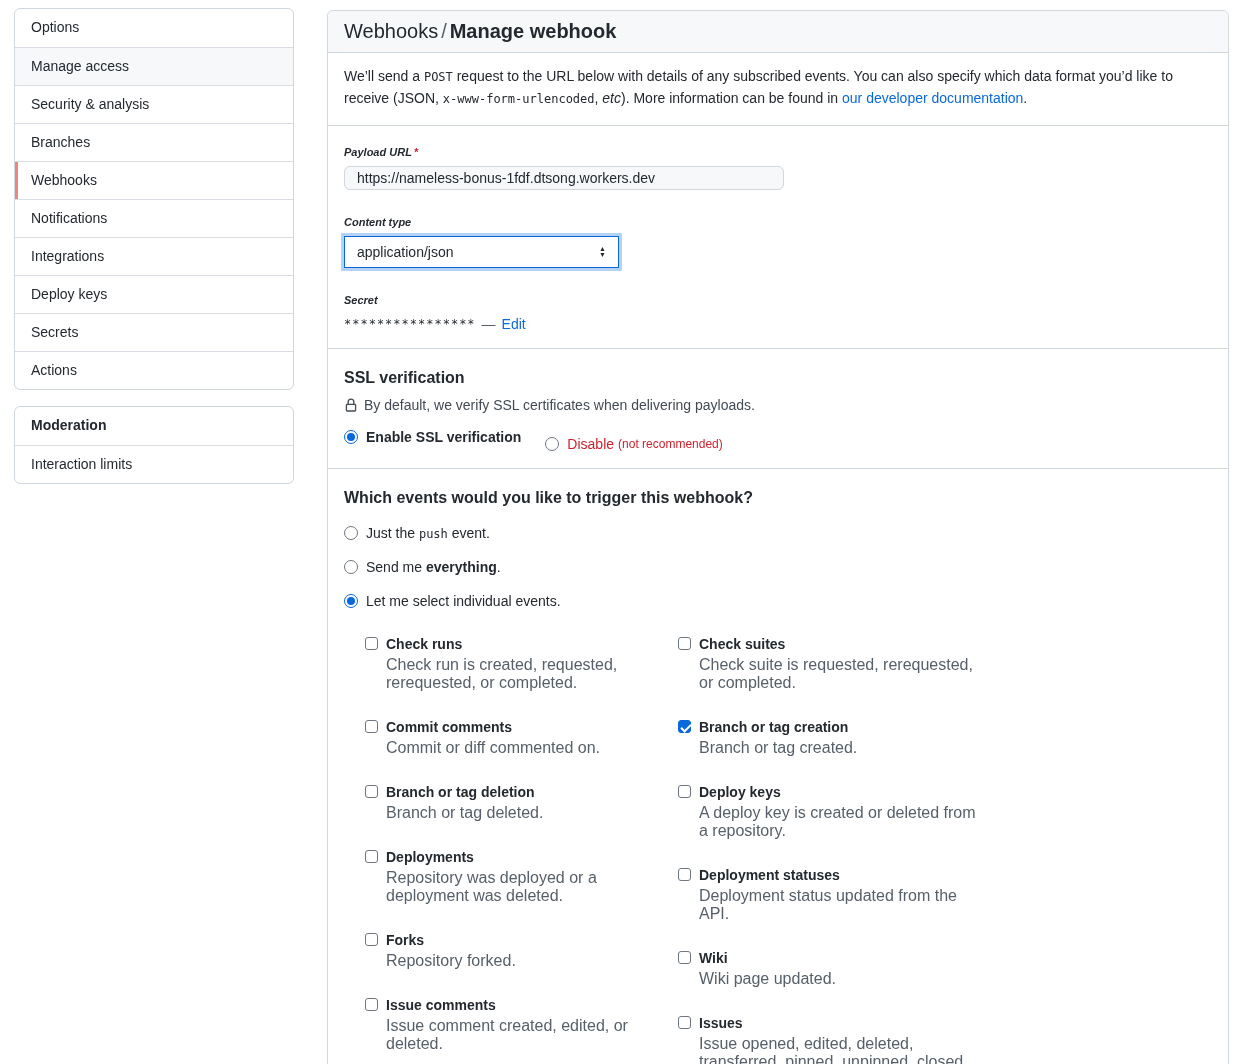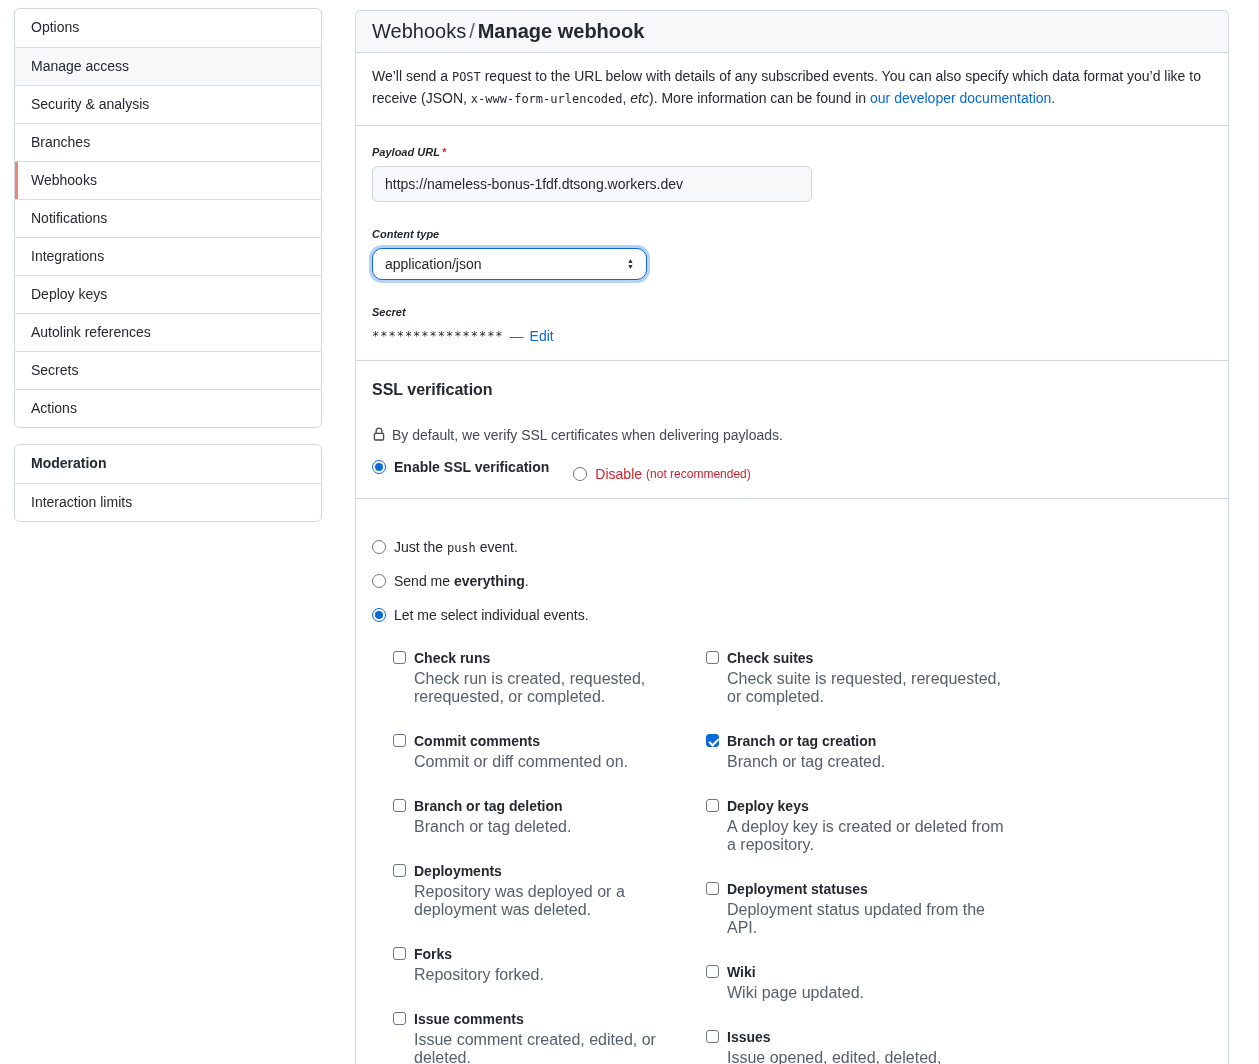--- a/index.html
+++ b/index.html
@@ -1,21 +1,21 @@
 <!DOCTYPE html>
 <html><head>
 <meta charset="utf-8">
 <style>
   * { margin:0; padding:0; box-sizing:border-box; }
   html,body { background:#ffffff; font-family:"Liberation Sans","DejaVu Sans",sans-serif; color:#24292f; }
   body { width:1259px; height:1064px; overflow:hidden; }
   .page { display:flex; align-items:flex-start; padding:8px 30px 0 14px; }
 
   
-  .sidebar { width:308px; flex:none; }
+  .sidebar { width:280px; flex:none; }
   .side-box { border:1px solid #d0d7de; border-radius:6px; background:#fff; overflow:hidden; }
   .side-box + .side-box { margin-top:16px; }
   .side-item { display:block; padding:0 16px; height:38px; line-height:37px; font-size:14px; color:#24292f; cursor:pointer; position:relative; }
   .side-item + .side-item { border-top:1px solid #d8dee4; }
   .side-item.hover { background:#f6f8fa; }
   .side-item.active::before { content:""; position:absolute; left:0; top:0; bottom:0; width:3px; background:#f0857d; }
   .side-item.header { font-weight:700; cursor:default; }
 
   
   .main { flex:1; margin-left:33px; border:1px solid #d0d7de; border-radius:6px 6px 0 0; background:#fff; margin-top:2px; }
@@ -28,35 +28,35 @@
   code, .mono { font-family:"DejaVu Sans Mono","Liberation Mono",monospace; font-size:12px; }
   .link { color:#0969da; text-decoration:none; cursor:pointer; }
   .italic { font-style:italic; }
 
   .section { padding:20px 16px 16px 16px; }
   .section + .section { border-top:1px solid #d0d7de; }
 
   .field-label { font-weight:700; font-size:11px;font-style:italic; }
   .req { color:#cf222e; font-weight:700; margin-left:2px; }
 
-  .text-input { display:block; margin-top:8px; width:440px; height:36px; padding:5px 12px; font-size:14px; color:#24292f;
+  .text-input { display:block; margin-top:8px; width:440px; height:24px; padding:5px 12px; font-size:14px; color:#24292f;
     background:#f6f8fa; border:1px solid #d0d7de; border-radius:6px; font-family:inherit; }
 
-  .select-wrap { margin-top:8px; width:275px; height:32px; background:#fff; border:1px solid #0969da; border-radius:10px;
+  .select-wrap { margin-top:8px; width:275px; height:32px; background:#fff; border:1px solid #0969da; border-radius:0;
     box-shadow:0 0 0 3px rgba(9,105,218,0.3); display:flex; align-items:center; justify-content:space-between;
     padding:0 12px; font-size:14px; cursor:pointer; }
   .updown { display:flex; flex-direction:column; line-height:6px; font-size:7px; color:#24292f; }
 
   .label-gap { margin-top:26px; }
   .secret-row { margin-top:10px; font-size:14px; display:flex; align-items:center; }
   .secret-stars { font-family:"DejaVu Sans Mono","Liberation Mono",monospace; font-size:12px; letter-spacing:1px; color:#24292f; }
   .dash { padding:0 6px; color:#57606a; }
 
   .h4 { font-size:16px; font-weight:700; }
-  .ssl-desc { margin-top:28px; display:flex; align-items:flex-start; font-size:14px; color:#424a53; }
+  .ssl-desc { margin-top:10px; display:flex; align-items:center; font-size:14px; color:#424a53; }
   .ssl-desc svg { margin-right:6px; flex:none; }
   .ssl-radios { margin-top:16px; display:flex; align-items:flex-start; font-size:14px; }
   .ssl-radios .opt { display:flex; align-items:center; }
   .ssl-radios .opt + .opt { margin-left:24px;margin-top:7px; }
   .bold { font-weight:700; }
   .red { color:#cf222e; }
   .small-note { font-size:12px; margin-left:4px; }
 
   .radio { width:14px; height:14px; border:1px solid #6e7781; border-radius:50%; background:#fff; margin-right:8px; flex:none; position:relative; cursor:pointer; }
   .radio.checked { border-color:#0969da; }
@@ -84,21 +84,20 @@
   <nav class="sidebar">
     <div class="side-box">
       <div class="side-item">Options</div>
       <div class="side-item hover">Manage access</div>
       <div class="side-item">Security &amp; analysis</div>
       <div class="side-item">Branches</div>
       <div class="side-item active">Webhooks</div>
       <div class="side-item">Notifications</div>
       <div class="side-item">Integrations</div>
       <div class="side-item">Deploy keys</div>
-      <div class="side-item">Autolink references</div>
       <div class="side-item">Secrets</div>
       <div class="side-item">Actions</div>
     </div>
     <div class="side-box">
       <div class="side-item header">Moderation</div>
       <div class="side-item">Interaction limits</div>
     </div>
   </nav>
 
   <main class="main">
@@ -145,20 +144,21 @@
         </span>
         <span class="opt">
           <span class="radio"></span>
           <span class="red">Disable</span>
           <span class="red small-note">(not recommended)</span>
         </span>
       </div>
     </section>
 
     <section class="section">
+      <div class="h4">Which events would you like to trigger this webhook?</div>
 
       <div class="event-choice">
         <span class="radio"></span>
         <span><span>Just the </span><code>push</code><span> event.</span></span>
       </div>
       <div class="event-choice">
         <span class="radio"></span>
         <span><span>Send me </span><span class="bold">everything</span><span>.</span></span>
       </div>
       <div class="event-choice">

